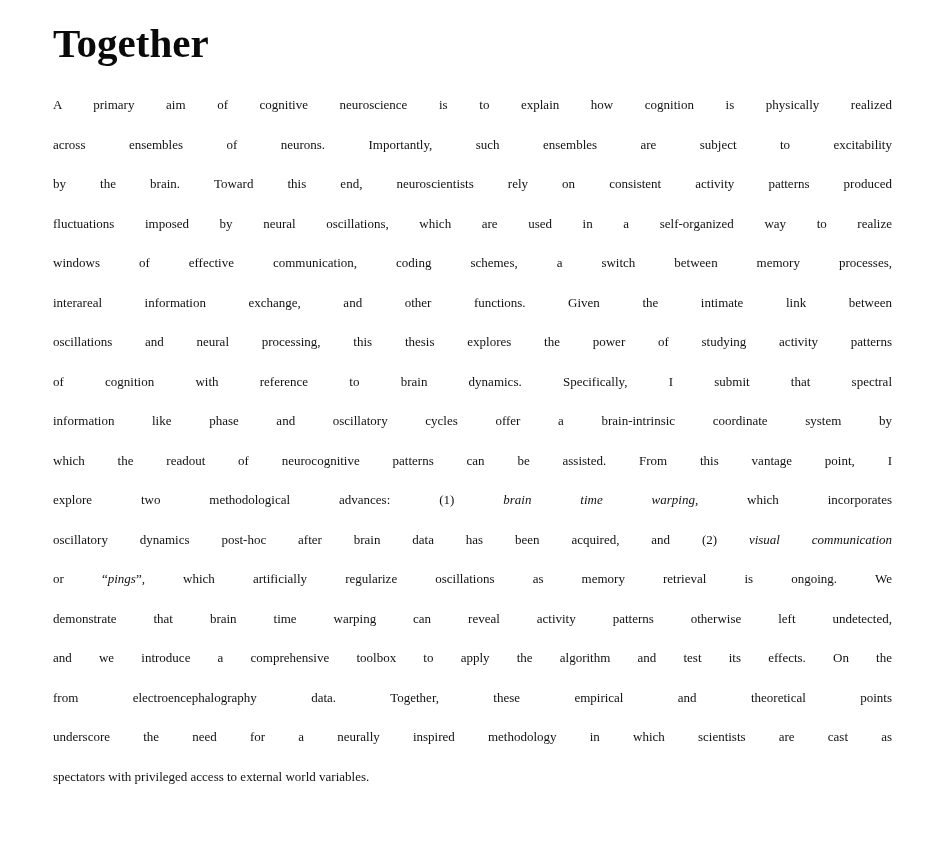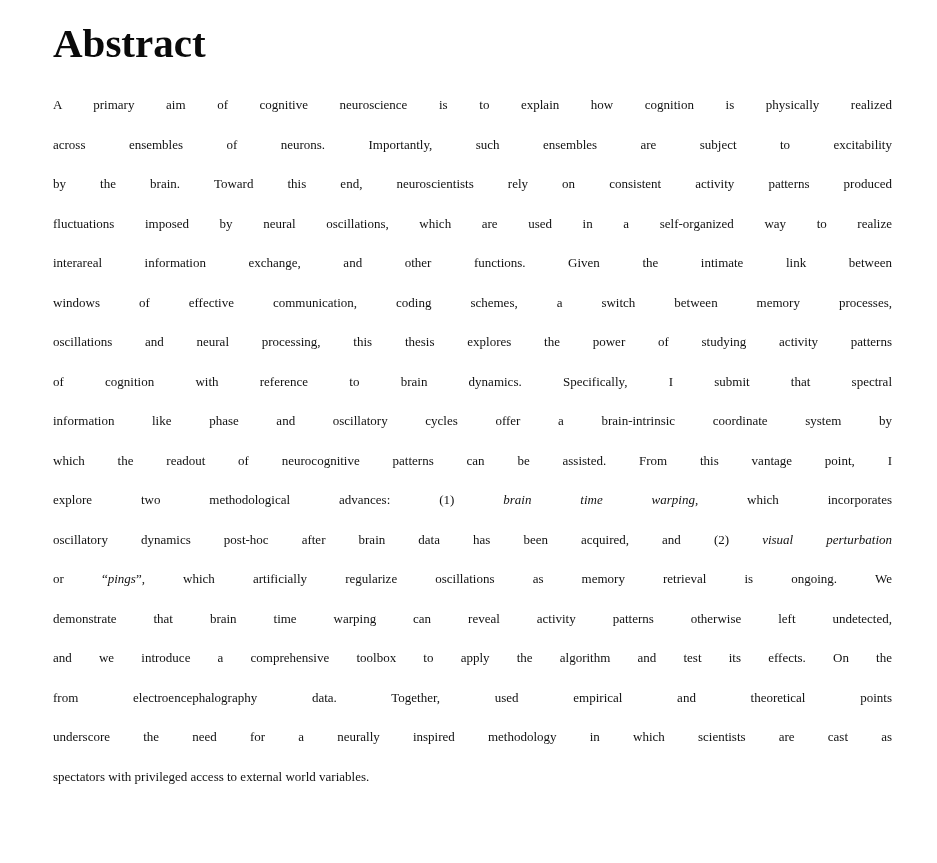--- a/index.html
+++ b/index.html
@@ -27,69 +27,69 @@
   .line span { white-space: normal; }
   em { font-style: italic; }
   
   .line-inner { display: block; width: 839px; white-space: normal; text-align: justify; text-align-last: justify; }
   .line.last .line-inner { text-align-last: left; }
 </style>
 </head>
 <body>
 
 <div class="page">
-  <h1 class="title">Abstract</h1>
+  <h1 class="title">Together</h1>
   <div class="body" id="abstract-body">
       <div class="line">
         <div class="line-inner"><span>A primary aim of cognitive neuroscience is to explain how cognition is physically realized</span></div>
       </div>
       <div class="line">
         <div class="line-inner"><span>across ensembles of neurons. Importantly, such ensembles are subject to excitability</span></div>
       </div>
       <div class="line">
         <div class="line-inner"><span>by the brain. Toward this end, neuroscientists rely on consistent activity patterns produced</span></div>
       </div>
       <div class="line">
         <div class="line-inner"><span>fluctuations imposed by neural oscillations, which are used in a self-organized way to realize</span></div>
       </div>
       <div class="line">
-        <div class="line-inner"><span>interareal information exchange, and other functions. Given the intimate link between</span></div>
+        <div class="line-inner"><span>windows of effective communication, coding schemes, a switch between memory processes,</span></div>
       </div>
       <div class="line">
-        <div class="line-inner"><span>windows of effective communication, coding schemes, a switch between memory processes,</span></div>
+        <div class="line-inner"><span>interareal information exchange, and other functions. Given the intimate link between</span></div>
       </div>
       <div class="line">
         <div class="line-inner"><span>oscillations and neural processing, this thesis explores the power of studying activity patterns</span></div>
       </div>
       <div class="line">
         <div class="line-inner"><span>of cognition with reference to brain dynamics. Specifically, I submit that spectral</span></div>
       </div>
       <div class="line">
         <div class="line-inner"><span>information like phase and oscillatory cycles offer a brain-intrinsic coordinate system by</span></div>
       </div>
       <div class="line">
         <div class="line-inner"><span>which the readout of neurocognitive patterns can be assisted. From this vantage point, I</span></div>
       </div>
       <div class="line">
         <div class="line-inner"><span>explore two methodological advances: (1) </span><em>brain time warping</em><span>, which incorporates</span></div>
       </div>
       <div class="line">
-        <div class="line-inner"><span>oscillatory dynamics post-hoc after brain data has been acquired, and (2) </span><em>visual perturbation</em></div>
+        <div class="line-inner"><span>oscillatory dynamics post-hoc after brain data has been acquired, and (2) </span><em>visual communication</em></div>
       </div>
       <div class="line">
         <div class="line-inner"><span>or “</span><em>pings</em><span>”, which artificially regularize oscillations as memory retrieval is ongoing. We</span></div>
       </div>
       <div class="line">
         <div class="line-inner"><span>demonstrate that brain time warping can reveal activity patterns otherwise left undetected,</span></div>
       </div>
       <div class="line">
         <div class="line-inner"><span>and we introduce a comprehensive toolbox to apply the algorithm and test its effects. On the</span></div>
       </div>
       <div class="line">
-        <div class="line-inner"><span>from electroencephalography data. Together, used empirical and theoretical points</span></div>
+        <div class="line-inner"><span>from electroencephalography data. Together, these empirical and theoretical points</span></div>
       </div>
       <div class="line">
         <div class="line-inner"><span>underscore the need for a neurally inspired methodology in which scientists are cast as</span></div>
       </div>
       <div class="line last">
         <div class="line-inner"><span>spectators with privileged access to external world variables.</span></div>
       </div>
     </div>
 </div>
 

